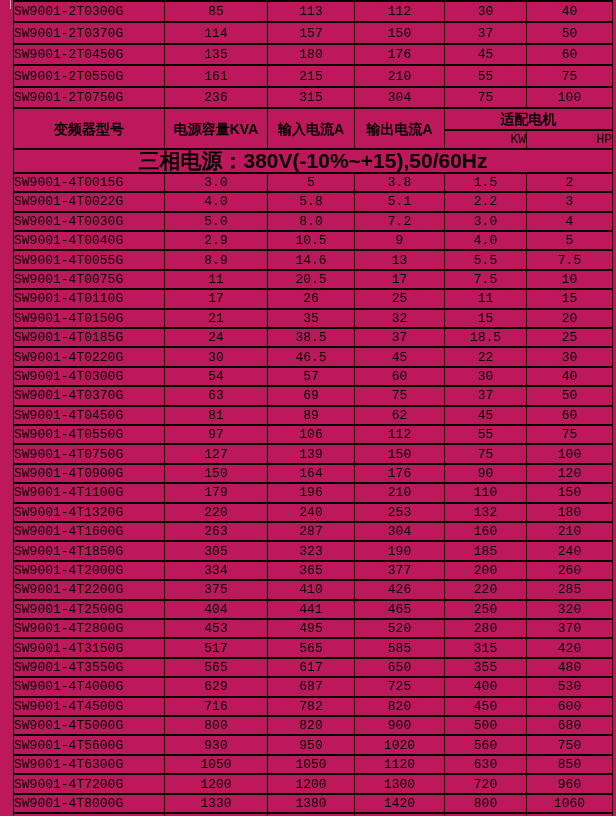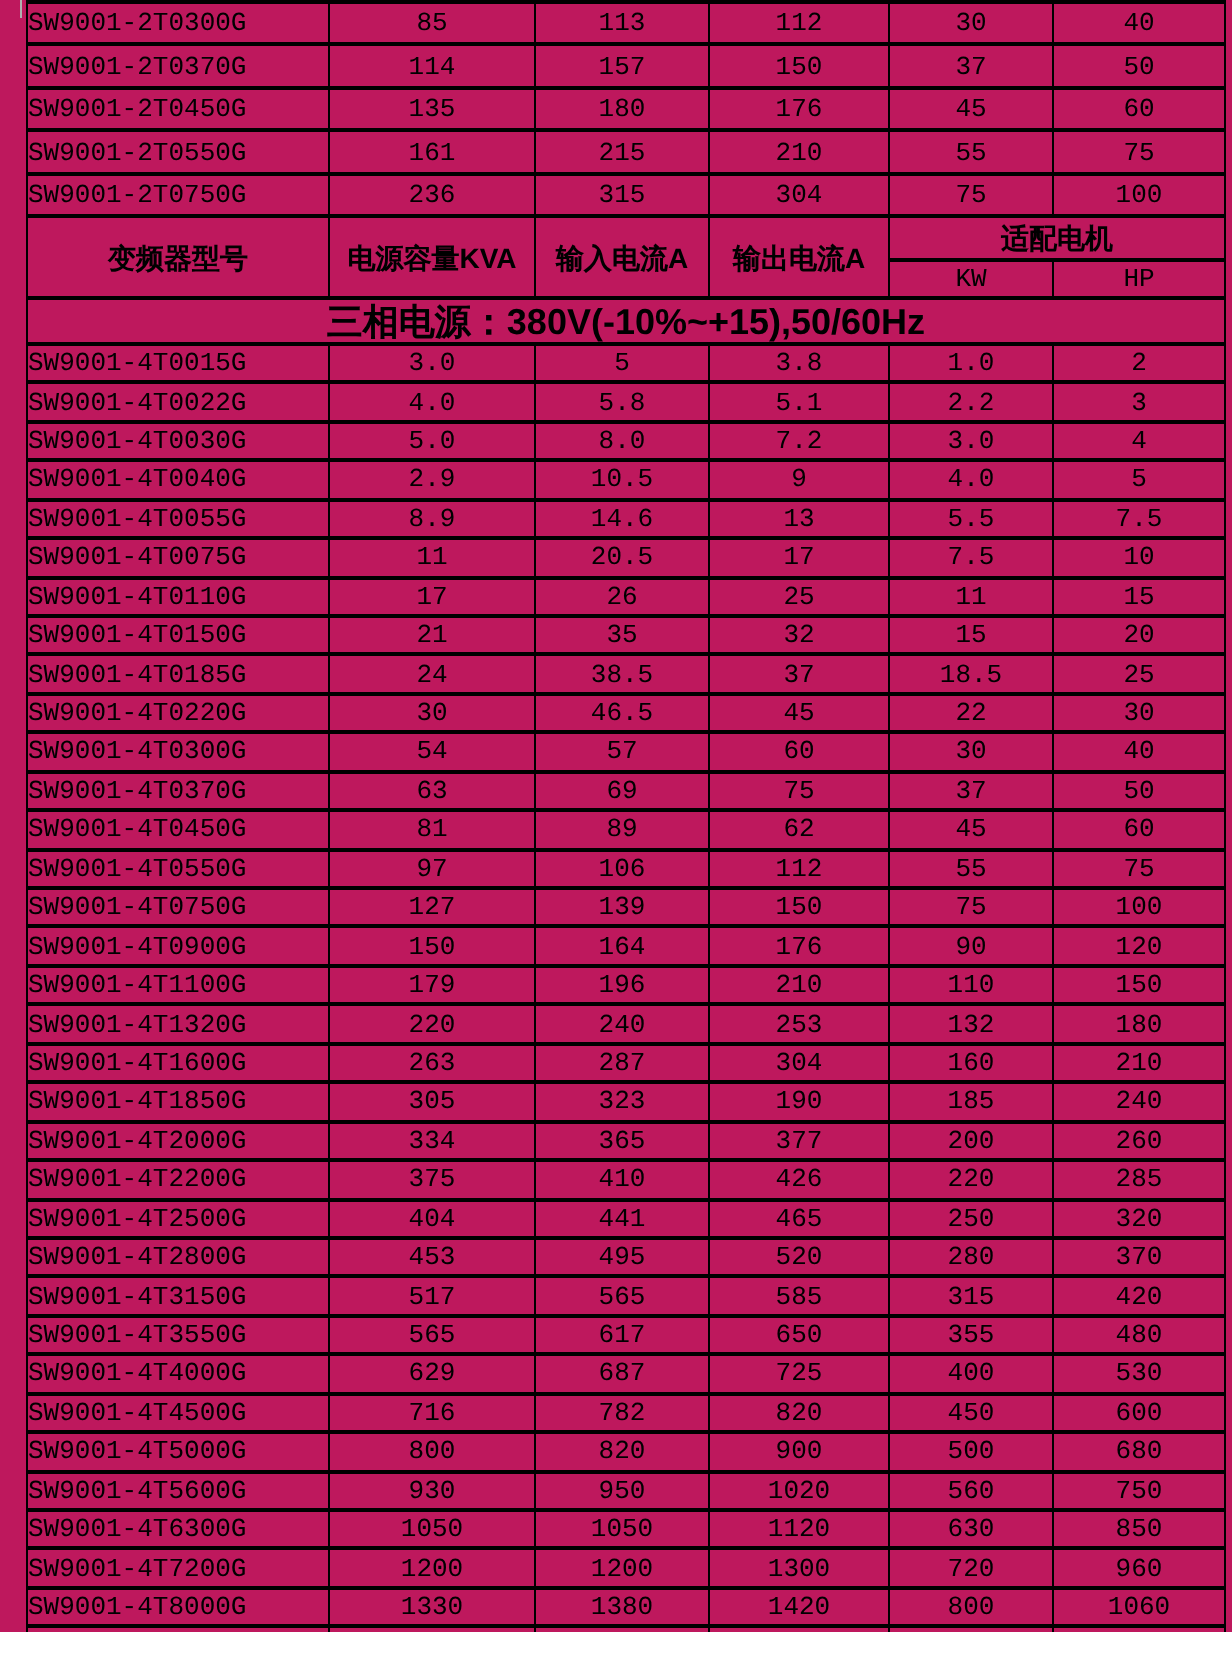--- a/index.html
+++ b/index.html
@@ -55,27 +55,27 @@
   tr.hdr-row th {
     font-weight: bold;
     font-size: 14px;
     text-align: center;
     font-family: "Liberation Sans", "DejaVu Sans", sans-serif;
   }
   tr.sub-hdr-row { height: 19px; }
   tr.sub-hdr-row th {
     font-weight: normal;
     font-size: 13px;
-    text-align: center;
+    text-align: right;
     font-family: "Liberation Mono", "DejaVu Sans Mono", monospace;
   }
   tr.banner-row { height: 22px; }
   tr.banner-row td {
     font-weight: bold;
-    font-size: 18px;
+    font-size: 21px;
     text-align: center;
     font-family: "Liberation Sans", "DejaVu Sans", sans-serif;
   }
 </style>
 </head>
 <body>
 
 <div class="page">
   <div class="edge-artifact"></div>
 
@@ -148,21 +148,21 @@
         <td colspan="6">三相电源：380V(-10%~+15),50/60Hz</td>
       </tr>
     </tbody>
 
     <tbody id="main-body">
         <tr class="data-row">
       <td class="model-cell">SW9001-4T0015G</td>
       <td class="num-cell">3.0</td>
       <td class="num-cell">5</td>
       <td class="num-cell">3.8</td>
-      <td class="num-cell">1.0</td>
+      <td class="num-cell">1.5</td>
       <td class="num-cell">2</td>
     </tr>
         <tr class="data-row">
       <td class="model-cell">SW9001-4T0022G</td>
       <td class="num-cell">4.0</td>
       <td class="num-cell">5.8</td>
       <td class="num-cell">5.1</td>
       <td class="num-cell">2.2</td>
       <td class="num-cell">3</td>
     </tr>

